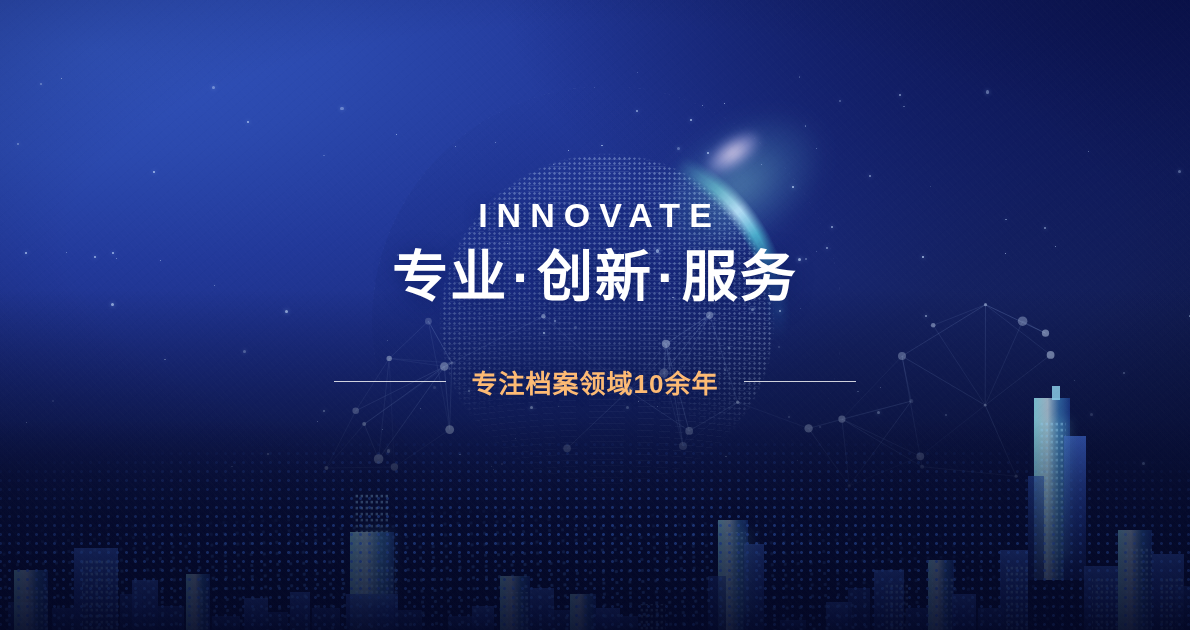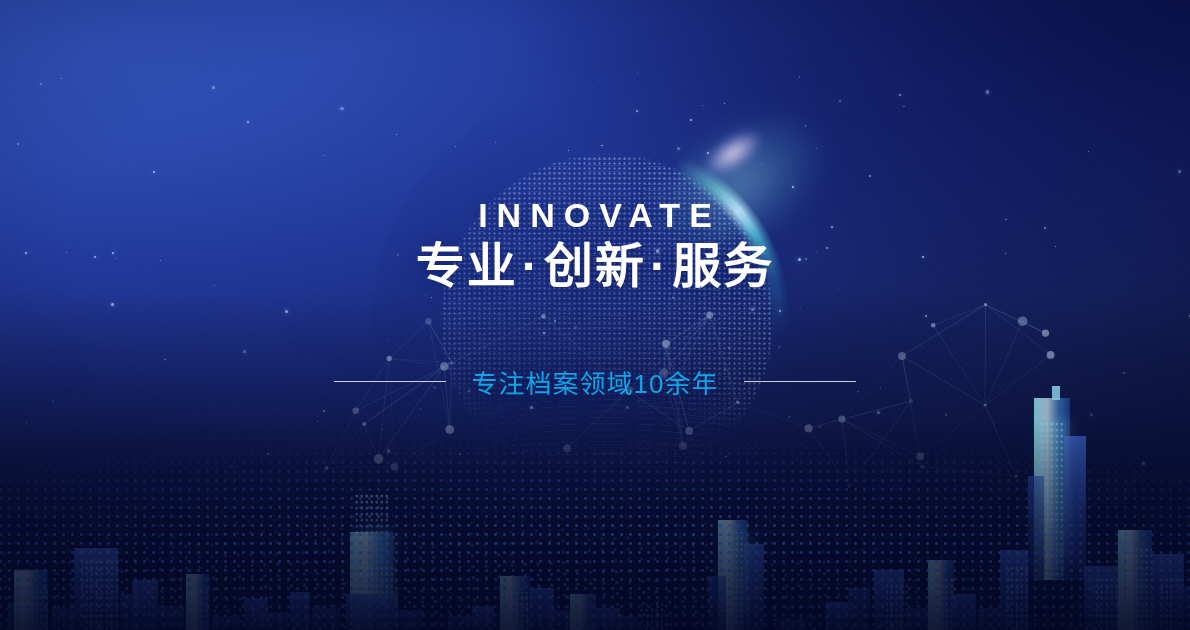--- a/index.html
+++ b/index.html
@@ -166,22 +166,22 @@
     left: 0; right: 0; top: 196px;
     font-size: 34px;
     font-weight: 700;
     letter-spacing: 9px;
     color: #ffffff;
     text-indent: 9px;
     text-shadow: 0 2px 14px rgba(10,28,90,.55);
   }
   .headline {
     position: absolute;
-    left: 0; right: 0; top: 240px;
-    font-size: 49px;
+    left: 0; right: 0; top: 247px;
+    font-size: 56px;
     font-weight: 700;
     color: #ffffff;
     letter-spacing: 2px;
     line-height: 1.08;
     text-shadow: 0 3px 20px rgba(8,24,86,.6);
     white-space: nowrap;
   }
   .sep { padding: 0 4px; }
 
   .subrow {
@@ -193,22 +193,22 @@
     gap: 26px;
   }
   .rule {
     display: block;
     width: 112px;
     height: 1px;
     background: rgba(255,255,255,.80);
   }
   .subtitle {
     font-size: 26px;
-    font-weight: 400;
-    color: #0ea5e9;
+    font-weight: 700;
+    color: #fdba74;
     letter-spacing: 1px;
     text-shadow: 0 2px 10px rgba(8,24,86,.5);
     white-space: nowrap;
   }
 </style>
 </head>
 <body>
 
 <div id="banner">
 

